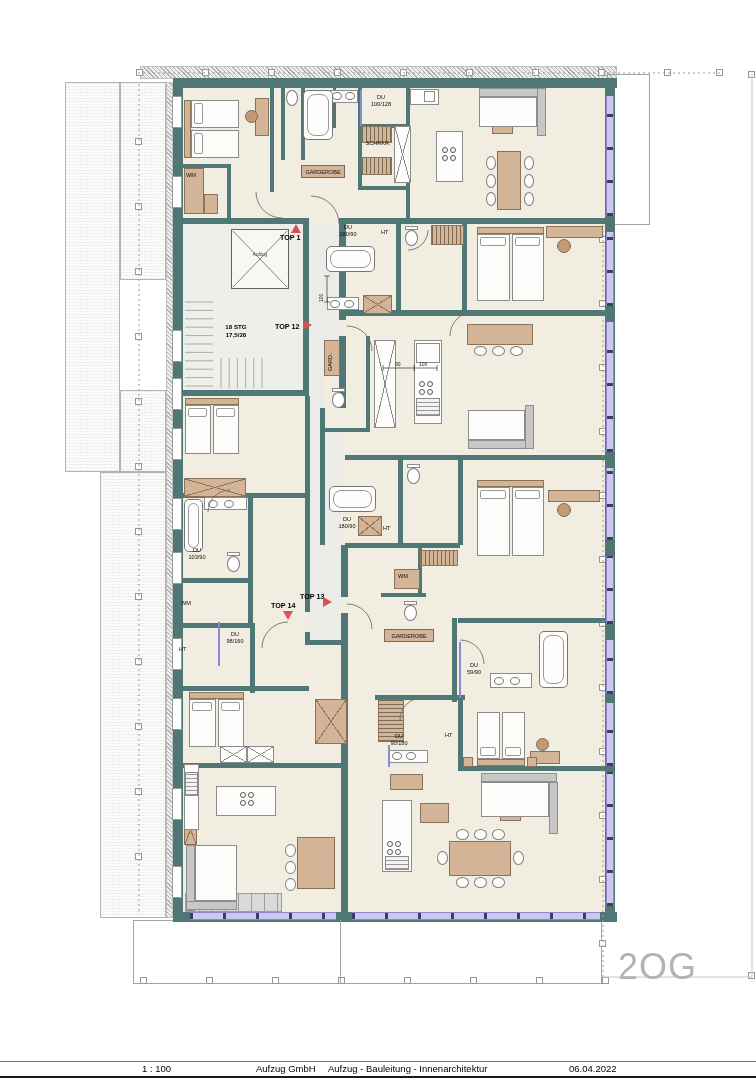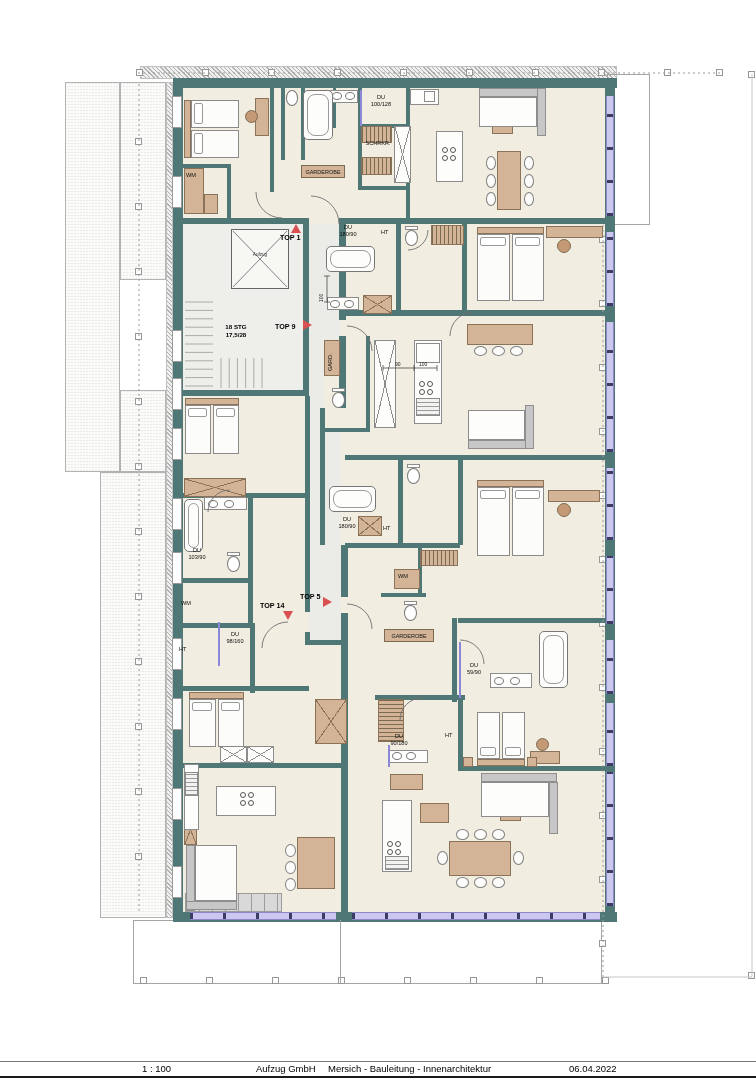--- a/index.html
+++ b/index.html
@@ -103,30 +103,31 @@
         <path d="M185 385.9999999999998 H213" class="tread"></path>
         <path d="M221 358 V388" class="tread"></path>
         <path d="M229.2 358 V388" class="tread"></path>
         <path d="M237.39999999999998 358 V388" class="tread"></path>
         <path d="M245.59999999999997 358 V388" class="tread"></path>
         <path d="M253.79999999999995 358 V388" class="tread"></path>
         <path d="M261.99999999999994 358 V388" class="tread"></path>
       </g>
   </svg>
 
+  <div class="floorlabel">2OG</div>
 
   <div class="stg" style="left:205px;top:323px;width:62px">18 STG
 17,5/28</div>
   <div class="auf" style="left:233px;top:252px;width:54px">Aufzug</div>
 
   <div class="fline" style="left:0;top:1061px;width:756px;height:1px;background:#777"></div>
   <div class="fline" style="left:0;top:1076px;width:756px;height:2px;background:#1a1a1a"></div>
   <span class="ftxt" style="left:142px">1 : 100</span>
   <span class="ftxt" style="left:256px">Aufzug GmbH</span>
-  <span class="ftxt" style="left:328px">Mersich - Bauleitung - Innenarchitektur</span>
+  <span class="ftxt" style="left:328px">Aufzug - Bauleitung - Innenarchitektur</span>
   <span class="ftxt" style="left:569px">06.04.2022</span>
 <div class="stip" style="position: absolute; left: 65px; top: 82px; width: 55px; height: 390px;"></div>
     <div class="stip" style="position: absolute; left: 120px; top: 82px; width: 46px; height: 198px;"></div>
     <div class="stip" style="position: absolute; left: 120px; top: 390px; width: 46px; height: 82px;"></div>
     <div class="stip" style="position: absolute; left: 100px; top: 472px; width: 66px; height: 446px;"></div>
     <div class="hatch" style="position: absolute; left: 140px; top: 66px; width: 477px; height: 13px;"></div>
     <div class="hatch" style="position: absolute; left: 166px; top: 82px; width: 7px; height: 836px;"></div>
     <div class="balc" style="position: absolute; left: 607px; top: 74px; width: 43px; height: 151px;"></div>
     <div class="balc" style="position: absolute; left: 133px; top: 920px; width: 469px; height: 64px;"></div>
     <div class="fline" style="position: absolute; left: 340px; top: 920px; width: 1px; height: 64px; background: rgb(165, 165, 165);"></div>
@@ -435,19 +436,19 @@
     <div class="lab" style="left: 179px; top: 646px;">HT</div>
     <div class="lab" style="left: 398px; top: 573px;">WM</div>
     <div class="gboxl" style="left: 384px; top: 629px; width: 50px; height: 13px;">GARDEROBE</div>
     <div class="lab c" style="left: 455px; top: 662px; width: 38px;">DU
 59/90</div>
     <div class="lab c" style="left: 380px; top: 733px; width: 38px;">DU
 90/180</div>
     <div class="lab" style="left: 445px; top: 732px;">HT</div>
     <div class="toplab" style="left: 280px; top: 233px;">TOP 1</div>
     <div class="tri up" style="left: 291px; top: 224px;"></div>
-    <div class="toplab" style="left: 275px; top: 322px;">TOP 9</div>
+    <div class="toplab" style="left: 275px; top: 322px;">TOP 12</div>
     <div class="tri right" style="left: 303px; top: 320px;"></div>
-    <div class="toplab" style="left: 300px; top: 592px;">TOP 5</div>
+    <div class="toplab" style="left: 300px; top: 592px;">TOP 13</div>
     <div class="tri right" style="left: 323px; top: 597px;"></div>
-    <div class="toplab" style="left: 260px; top: 601px;">TOP 14</div>
+    <div class="toplab" style="left: 271px; top: 601px;">TOP 14</div>
     <div class="tri down" style="left: 283px; top: 611px;"></div>
   </div>
 
 </body></html>

